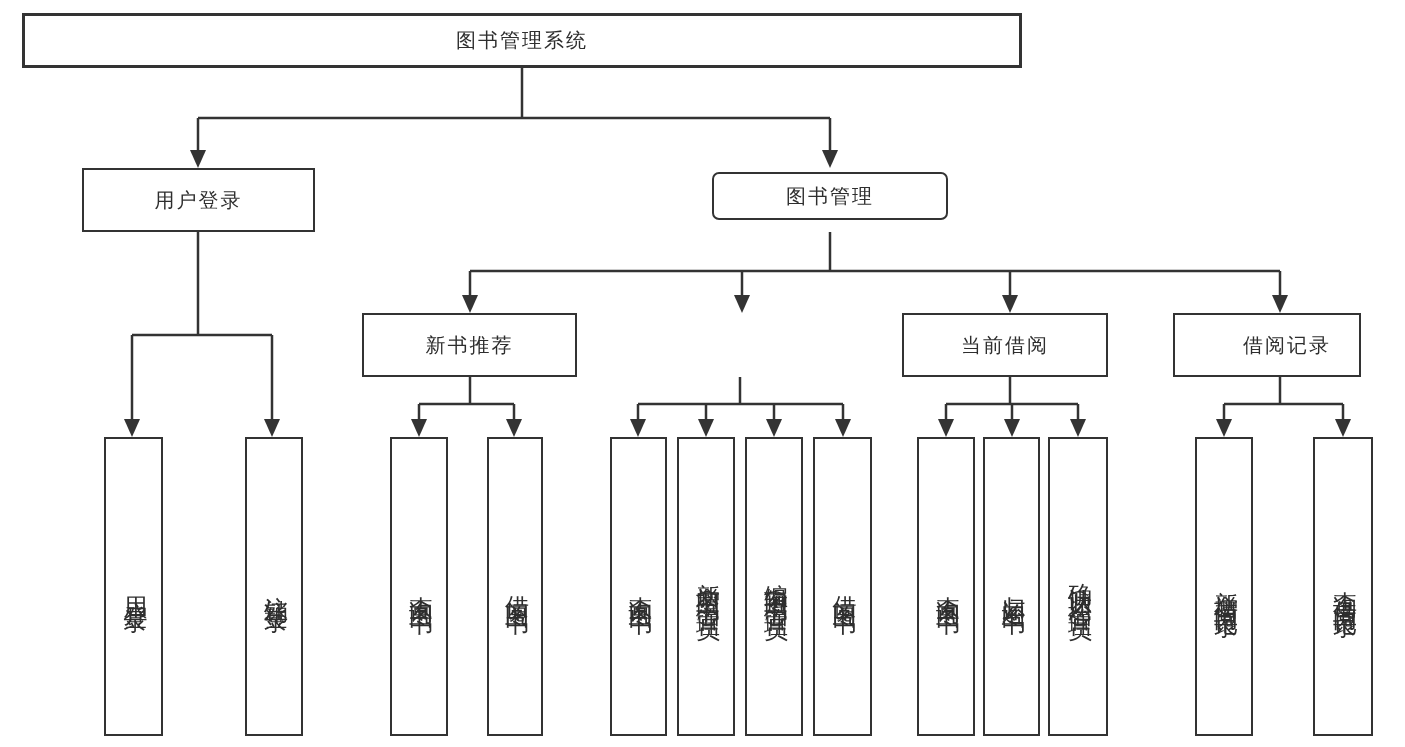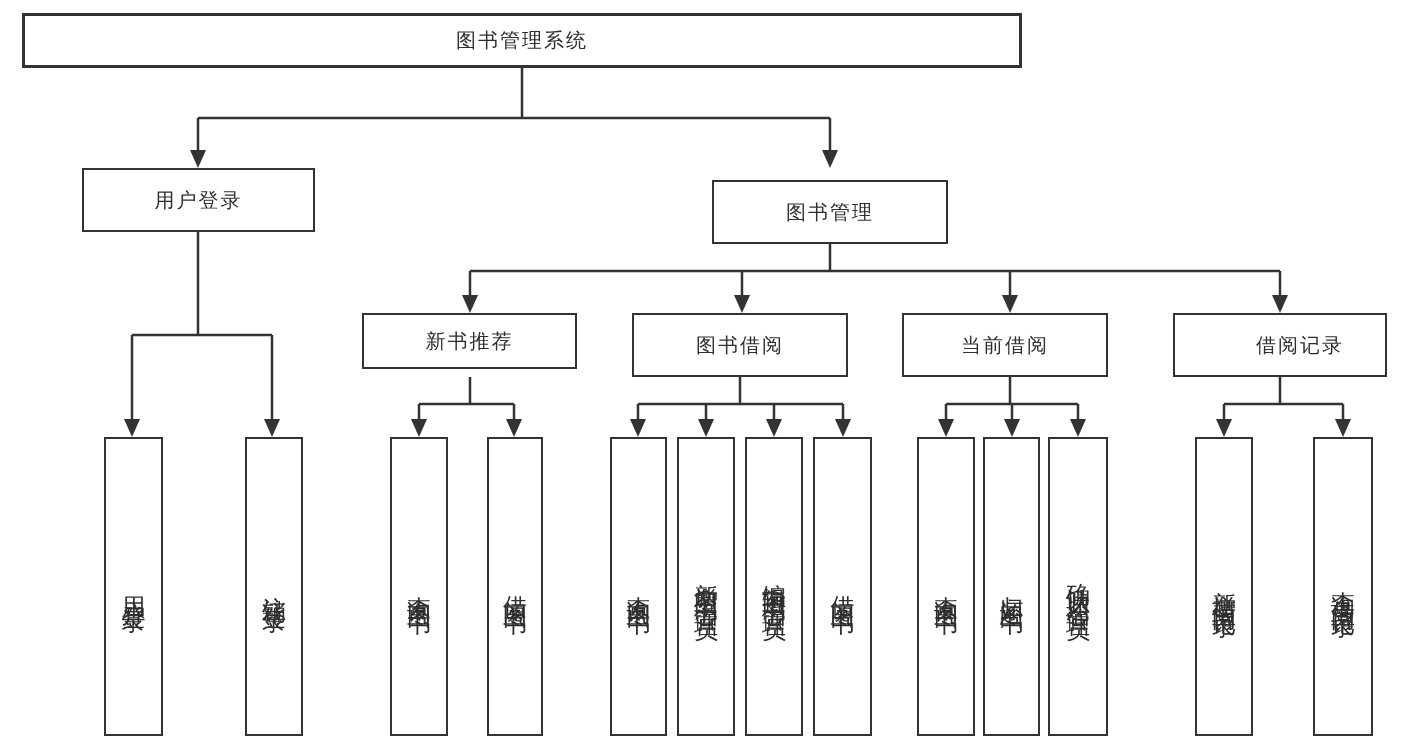--- a/index.html
+++ b/index.html
@@ -1,20 +1,20 @@
 <!DOCTYPE html>
 <html><head>
 <meta charset="utf-8">
 <style>
   html,body{margin:0;padding:0;background:#ffffff;}
   #canvas{
     position:relative;
     width:1405px;height:747px;
     background:#ffffff;
-    font-family:Liberation Serif, serif;
+    font-family:Liberation Mono, monospace;
     overflow:hidden;
   }
   #wires{position:absolute;left:0;top:0;z-index:1;}
   .node{
     position:absolute;
     box-sizing:border-box;
     border:2px solid #333333;
     background:#ffffff;
     display:flex;align-items:center;justify-content:center;
     color:#2e2e2e;
@@ -24,26 +24,26 @@
   .leaf{
     writing-mode:vertical-rl;
     font-size:24px;
     letter-spacing:5px;
     top:437px;height:299px;
   }
   
   #n-root{left:22px;top:13px;width:1000px;height:55px;border-width:3px;}
   
   #n-l2a{left:82px;top:168px;width:233px;height:64px;}
-  #n-l2b{left:712px;top:180px;width:236px;height:64px;}
+  #n-l2b{left:712px;top:172px;width:236px;height:48px;border-radius:7px;}
   
-  #n-l3a{left:362px;top:313px;width:215px;height:56px;}
+  #n-l3a{left:362px;top:313px;width:215px;height:64px;}
   #n-l3b{left:632px;top:313px;width:216px;height:64px;}
   #n-l3c{left:902px;top:313px;width:206px;height:64px;}
-  #n-l3d{left:1173px;top:313px;width:214px;height:64px;padding-left:40px;}
+  #n-l3d{left:1173px;top:313px;width:188px;height:64px;padding-left:40px;}
   
   #b1{left:104px;width:59px;}
   #b2{left:245px;width:58px;}
   #b3{left:390px;width:58px;}
   #b4{left:487px;width:56px;}
   #b5{left:610px;width:57px;}
   #b6{left:677px;width:58px;}
   #b7{left:745px;width:58px;}
   #b8{left:813px;width:59px;}
   #b9{left:917px;width:58px;}
@@ -126,21 +126,20 @@
     <path class="wire" d="M1343 404 V421"></path>
     <polygon class="head" points="1335,419 1351,419 1343,437"></polygon>
   </svg>
 
   <div class="node h-node" id="n-root">图书管理系统</div>
 
   <div class="node h-node" id="n-l2a">用户登录</div>
   <div class="node h-node" id="n-l2b">图书管理</div>
 
   <div class="node h-node" id="n-l3a">新书推荐</div>
-  <div class="node h-node" id="n-l3b">图书借阅</div>
   <div class="node h-node" id="n-l3c">当前借阅</div>
   <div class="node h-node" id="n-l3d">借阅记录</div>
 
   <div class="node leaf" id="b1">用户登录</div>
   <div class="node leaf" id="b2">注销登录</div>
 
   <div class="node leaf" id="b3">查询图书</div>
   <div class="node leaf" id="b4">借阅图书</div>
 
   <div class="node leaf" id="b5">查询图书</div>

